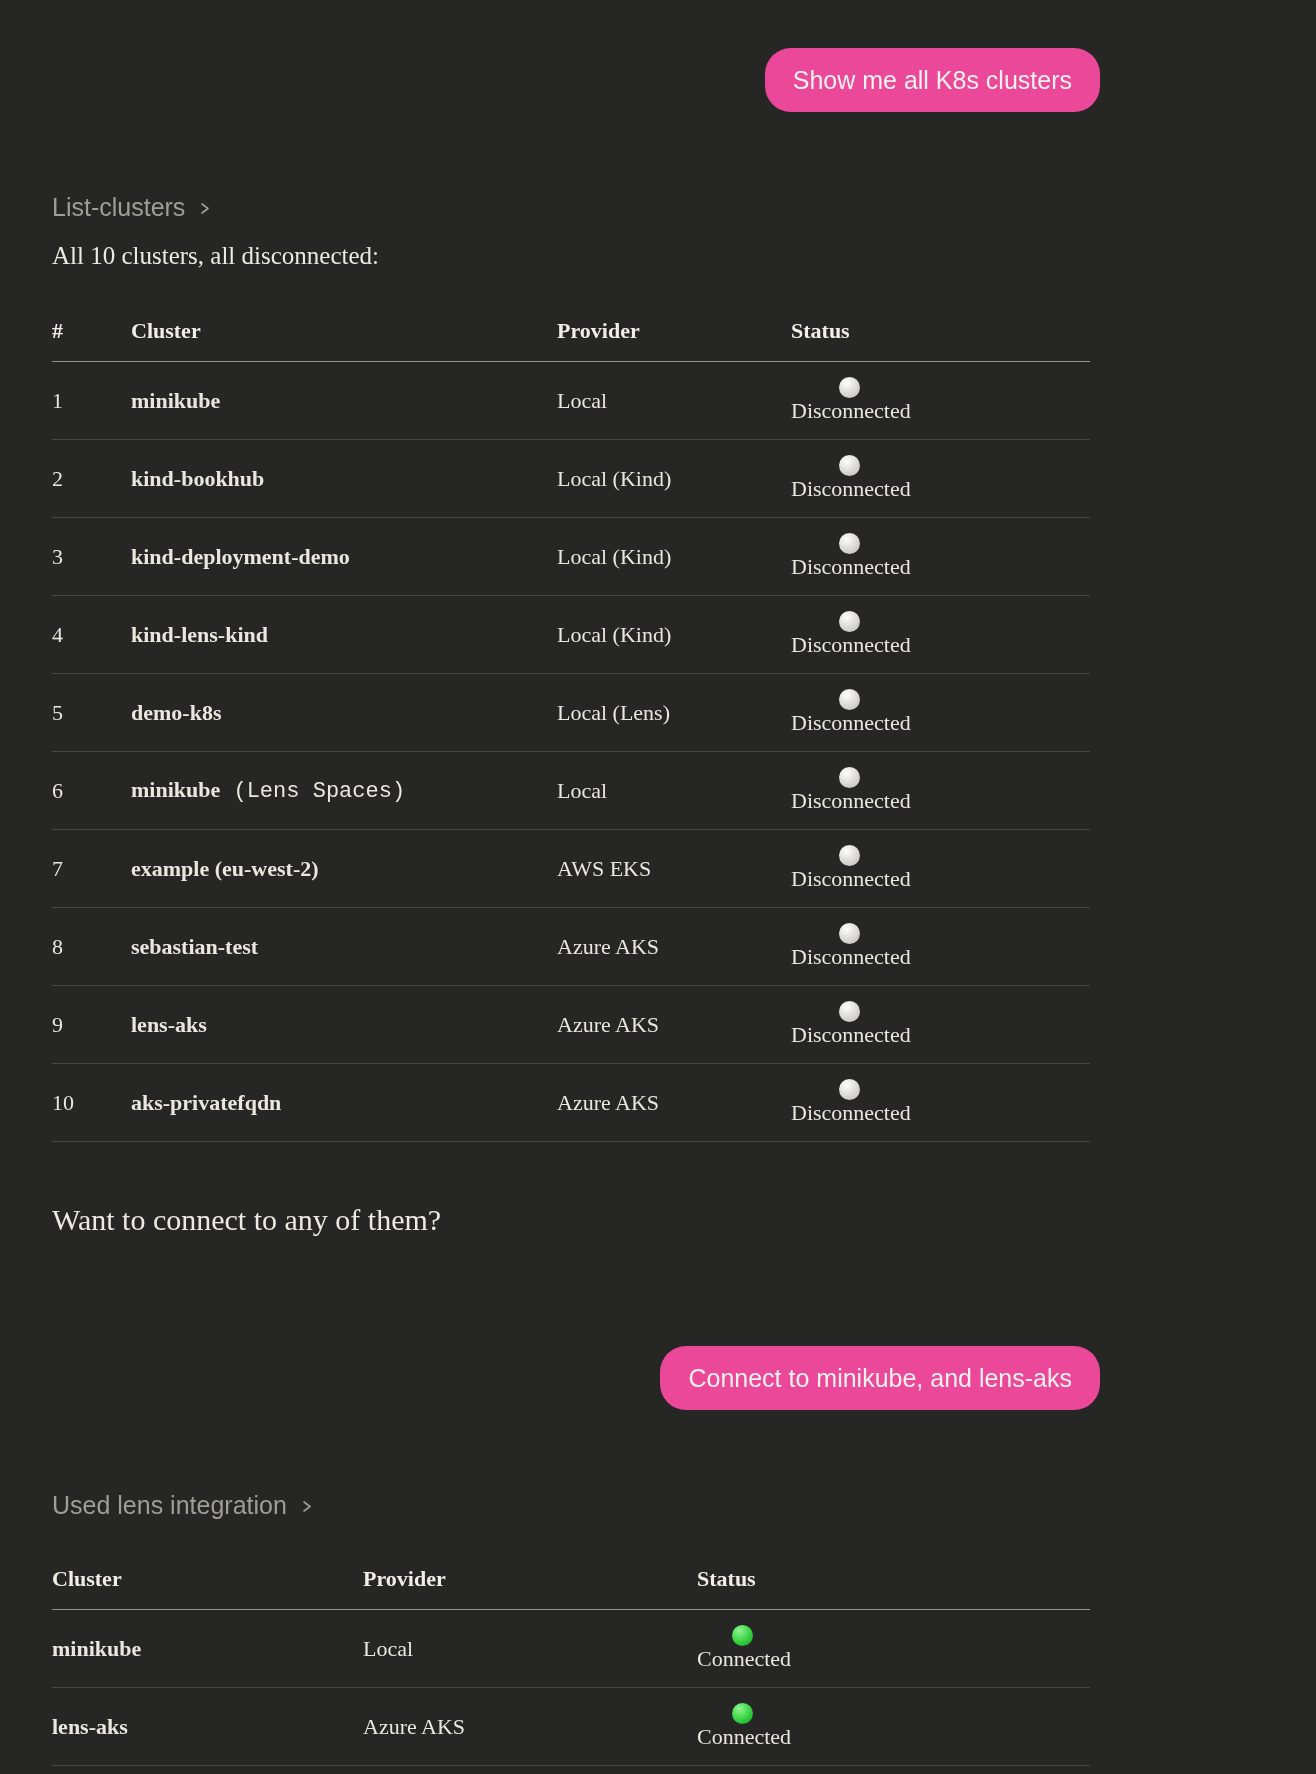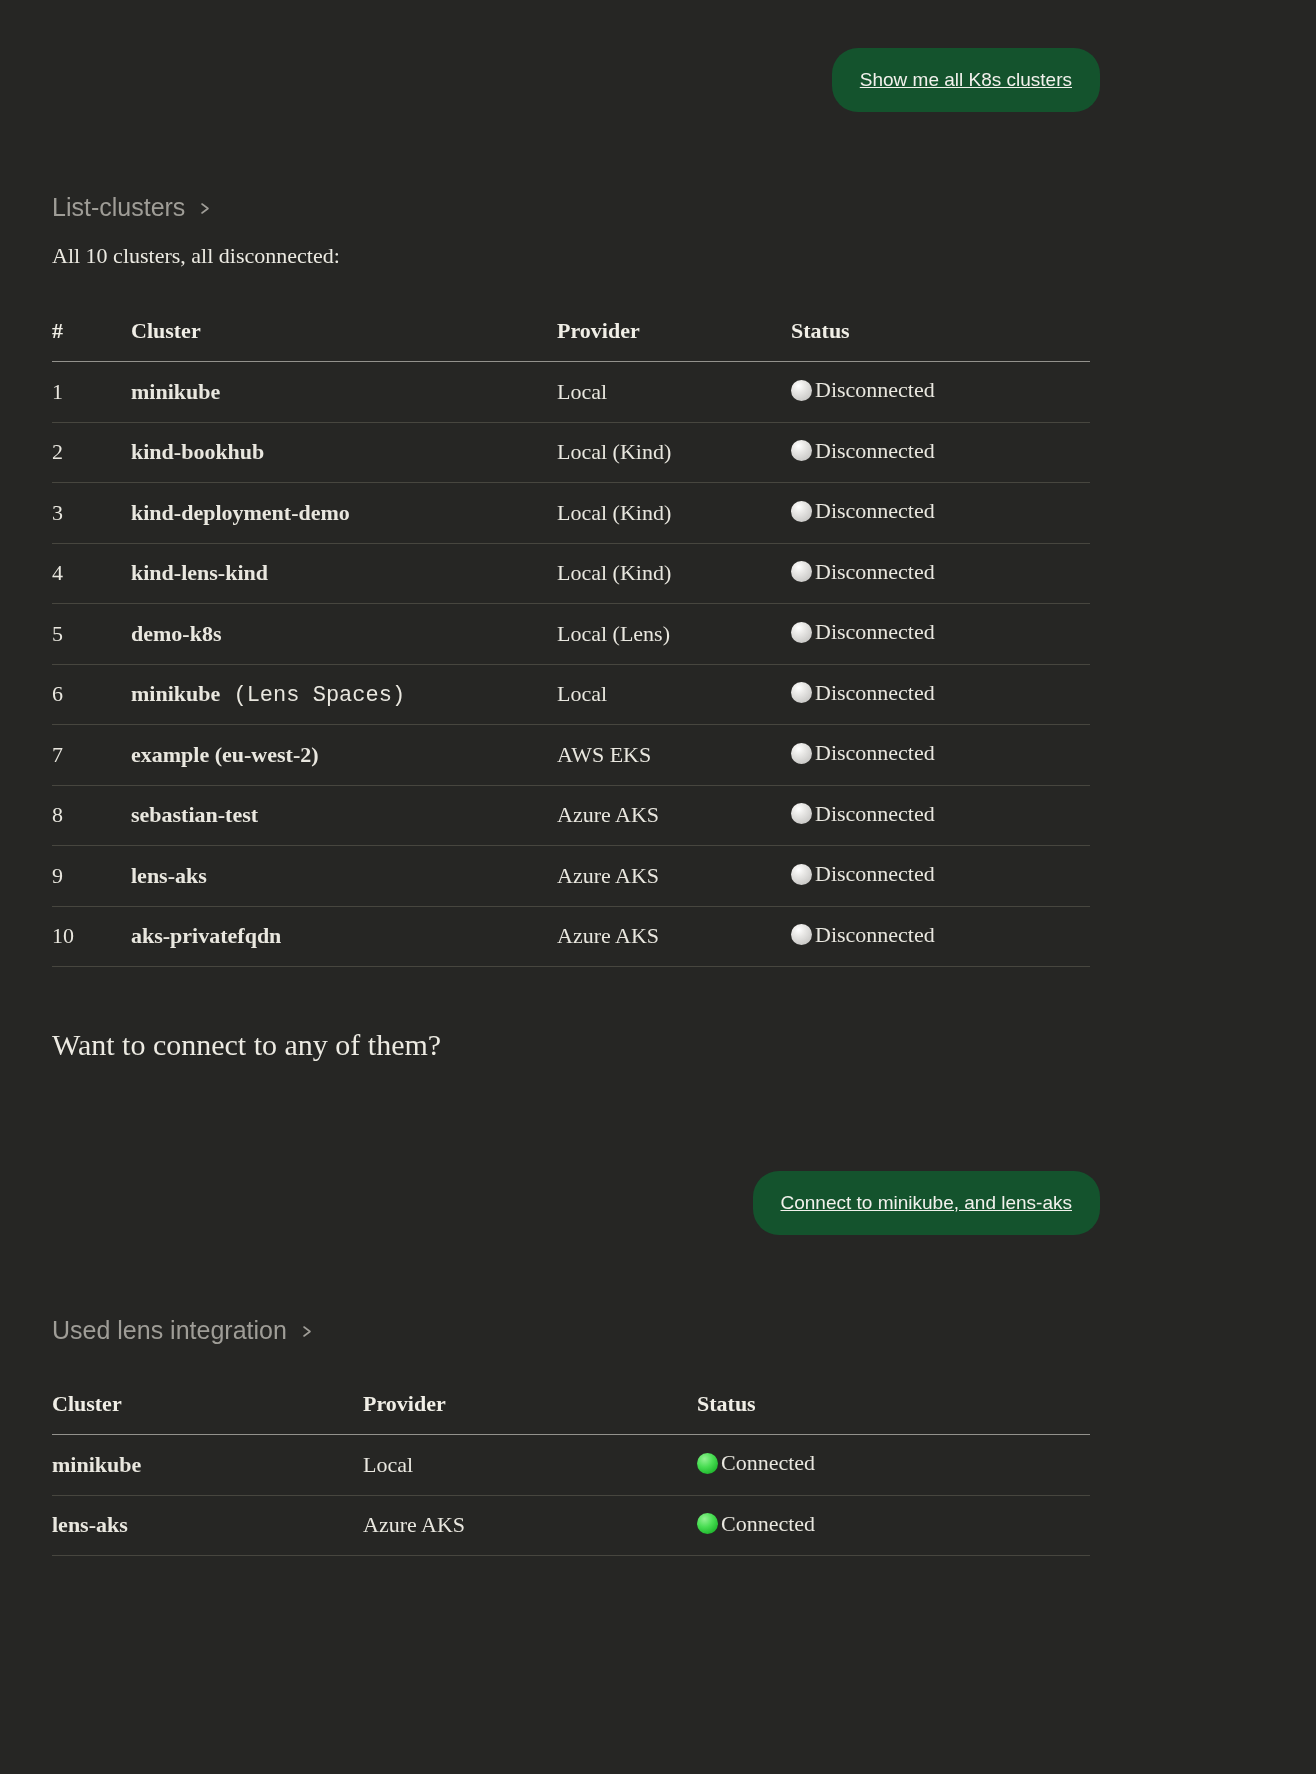--- a/index.html
+++ b/index.html
@@ -14,47 +14,46 @@
     width: 1316px;
     min-height: 1774px;
     padding: 48px 216px 60px 52px; 
     overflow: hidden;
   }
   .col { width: 1048px; }
 
   
   .msg-row { display: flex; justify-content: flex-end; }
   .bubble {
-    background: #14532d;
+    background: #ec4899;
     color: #f2f1ec;
     font-family: "Liberation Sans", "DejaVu Sans", sans-serif;
-    font-size: 19px;
+    font-size: 25px;
     line-height: 28px;
     padding: 18px 28px;
     border-radius: 26px;
     max-width: 90%;
-    text-decoration: underline;
   }
 
   
   .tool-label {
     margin-top: 81px;
     display: inline-flex;
     align-items: center;
     gap: 12px;
     font-family: "Liberation Sans", "DejaVu Sans", sans-serif;
     font-size: 25px;
     color: #9f9d97;
     cursor: pointer;
   }
   .tool-label .chev { display: inline-flex; align-items: center; margin-top: 2px; }
 
   .intro {
     margin-top: 18px;
-    font-size: 22px;
+    font-size: 25px;
     line-height: 32px;
     color: #eceae2;
   }
   .question {
     margin-top: 62px;
     font-size: 30px;
     line-height: 32px;
     color: #eceae2;
   }
 
@@ -79,21 +78,21 @@
     vertical-align: middle;
   }
   .t1 .c-num { width: 79px; }
   .t1 .c-cluster { width: 426px; }
   .t1 .c-provider { width: 234px; }
   .t2 .c-cluster { width: 311px; }
   .t2 .c-provider { width: 334px; }
   .cell-name { font-weight: bold; }
   .cell-suffix { font-weight: normal; font-family: Liberation Mono, monospace; }
 
-  .status { display: inline-flex; align-items: center; }
+  .status { display: inline-flex; align-items: center; flex-direction: column; }
   .dot {
     width: 21px; height: 21px;
     border-radius: 50%;
     margin-right: 3px;
     flex: none;
   }
   .dot-disconnected {
     background: radial-gradient(circle at 36% 28%, #ffffff 0%, #eaE9e7 30%, #d2d1cf 65%, #bcbbb9 100%);
   }
   .dot-connected {

